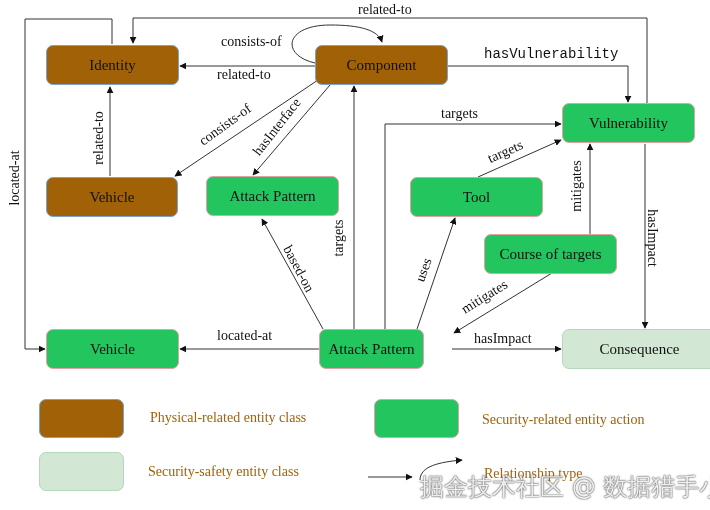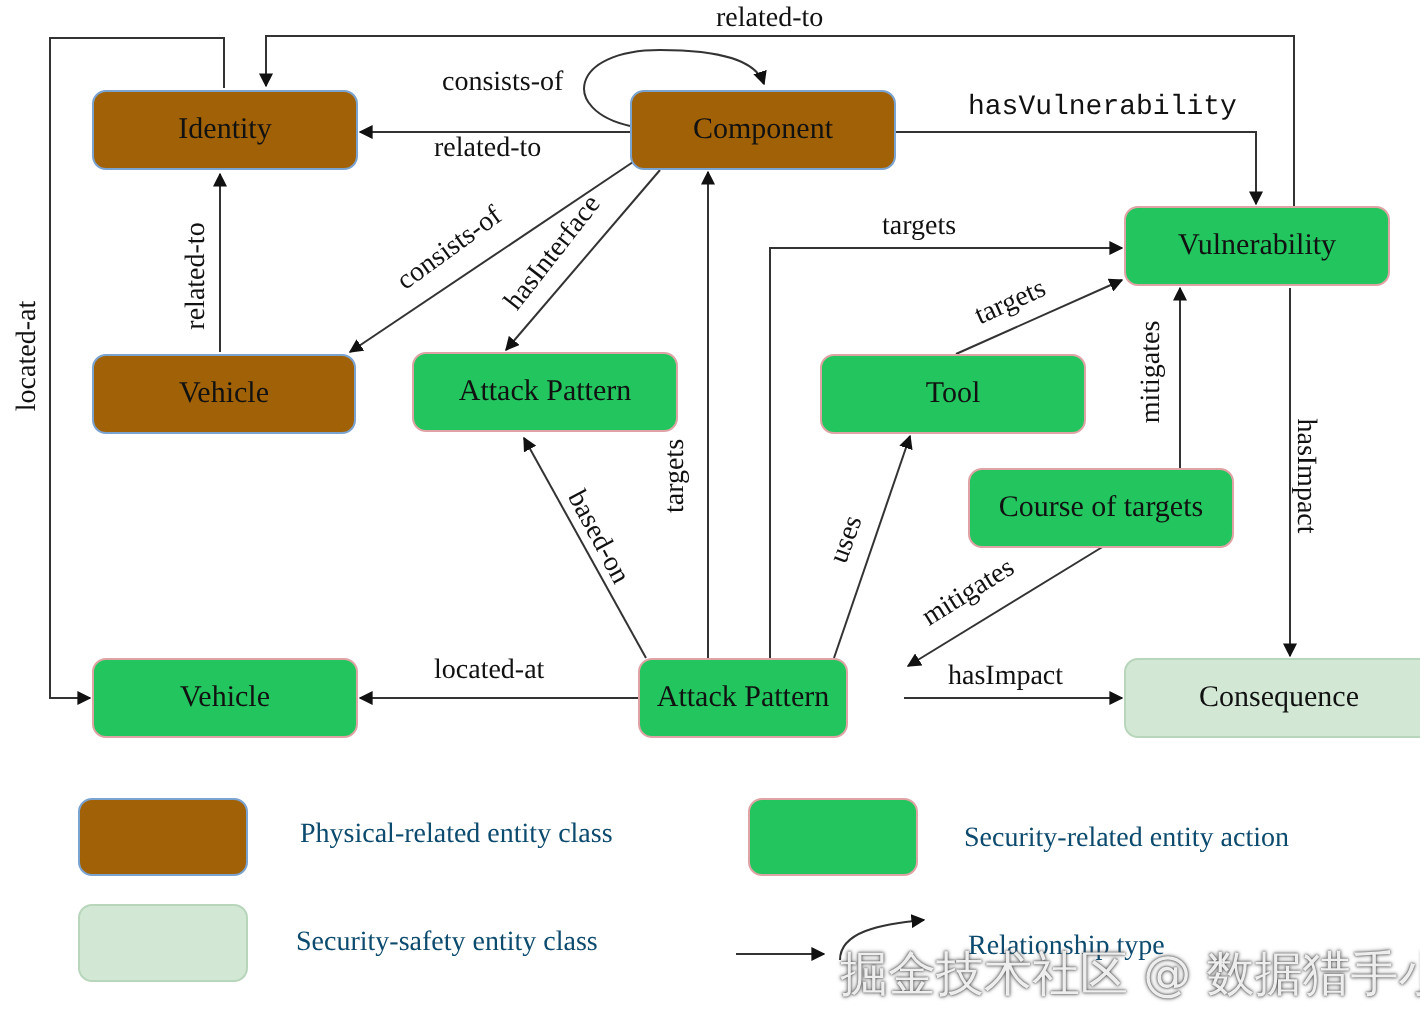--- a/index.html
+++ b/index.html
@@ -3,21 +3,21 @@
 <meta charset="utf-8">
 <style>
   html,body{margin:0;padding:0;background:#fff;}
   body{width:710px;height:510px;position:relative;overflow:hidden;font-family:"Liberation Serif","DejaVu Serif",serif;}
   svg{position:absolute;left:0;top:0;}
   .node{position:absolute;border-radius:7px;display:flex;align-items:center;justify-content:center;font-size:15px;color:#111;box-sizing:border-box;}
   .phys{background:#a16207;border:1px solid #7aa3d0;}
   .sec{background:#22c55e;border:1px solid #e0a3a5;}
   .safe{background:#d2e8d4;border:1px solid #b8d6bb;}
   .lbl{position:absolute;font-size:14px;color:#111;white-space:nowrap;transform-origin:center center;}
-  .legtext{position:absolute;font-size:14px;color:#0c4a6e;white-space:nowrap;}
+  .legtext{position:absolute;font-size:14px;color:#a16207;white-space:nowrap;}
   .wm{position:absolute;font-family:"DejaVu Sans",sans-serif;font-size:24px;color:rgba(255,255,255,0.9);text-shadow:0 0 2px #555,0 0 1px #333;white-space:nowrap;}
 </style>
 </head>
 <body>
 
 <svg width="710" height="510">
   <defs>
     <marker id="ah" viewBox="0 0 10 10" refX="9" refY="5" markerWidth="7" markerHeight="7" orient="auto">
       <path d="M0,0 L10,5 L0,10 z" fill="#111"></path>
     </marker>

